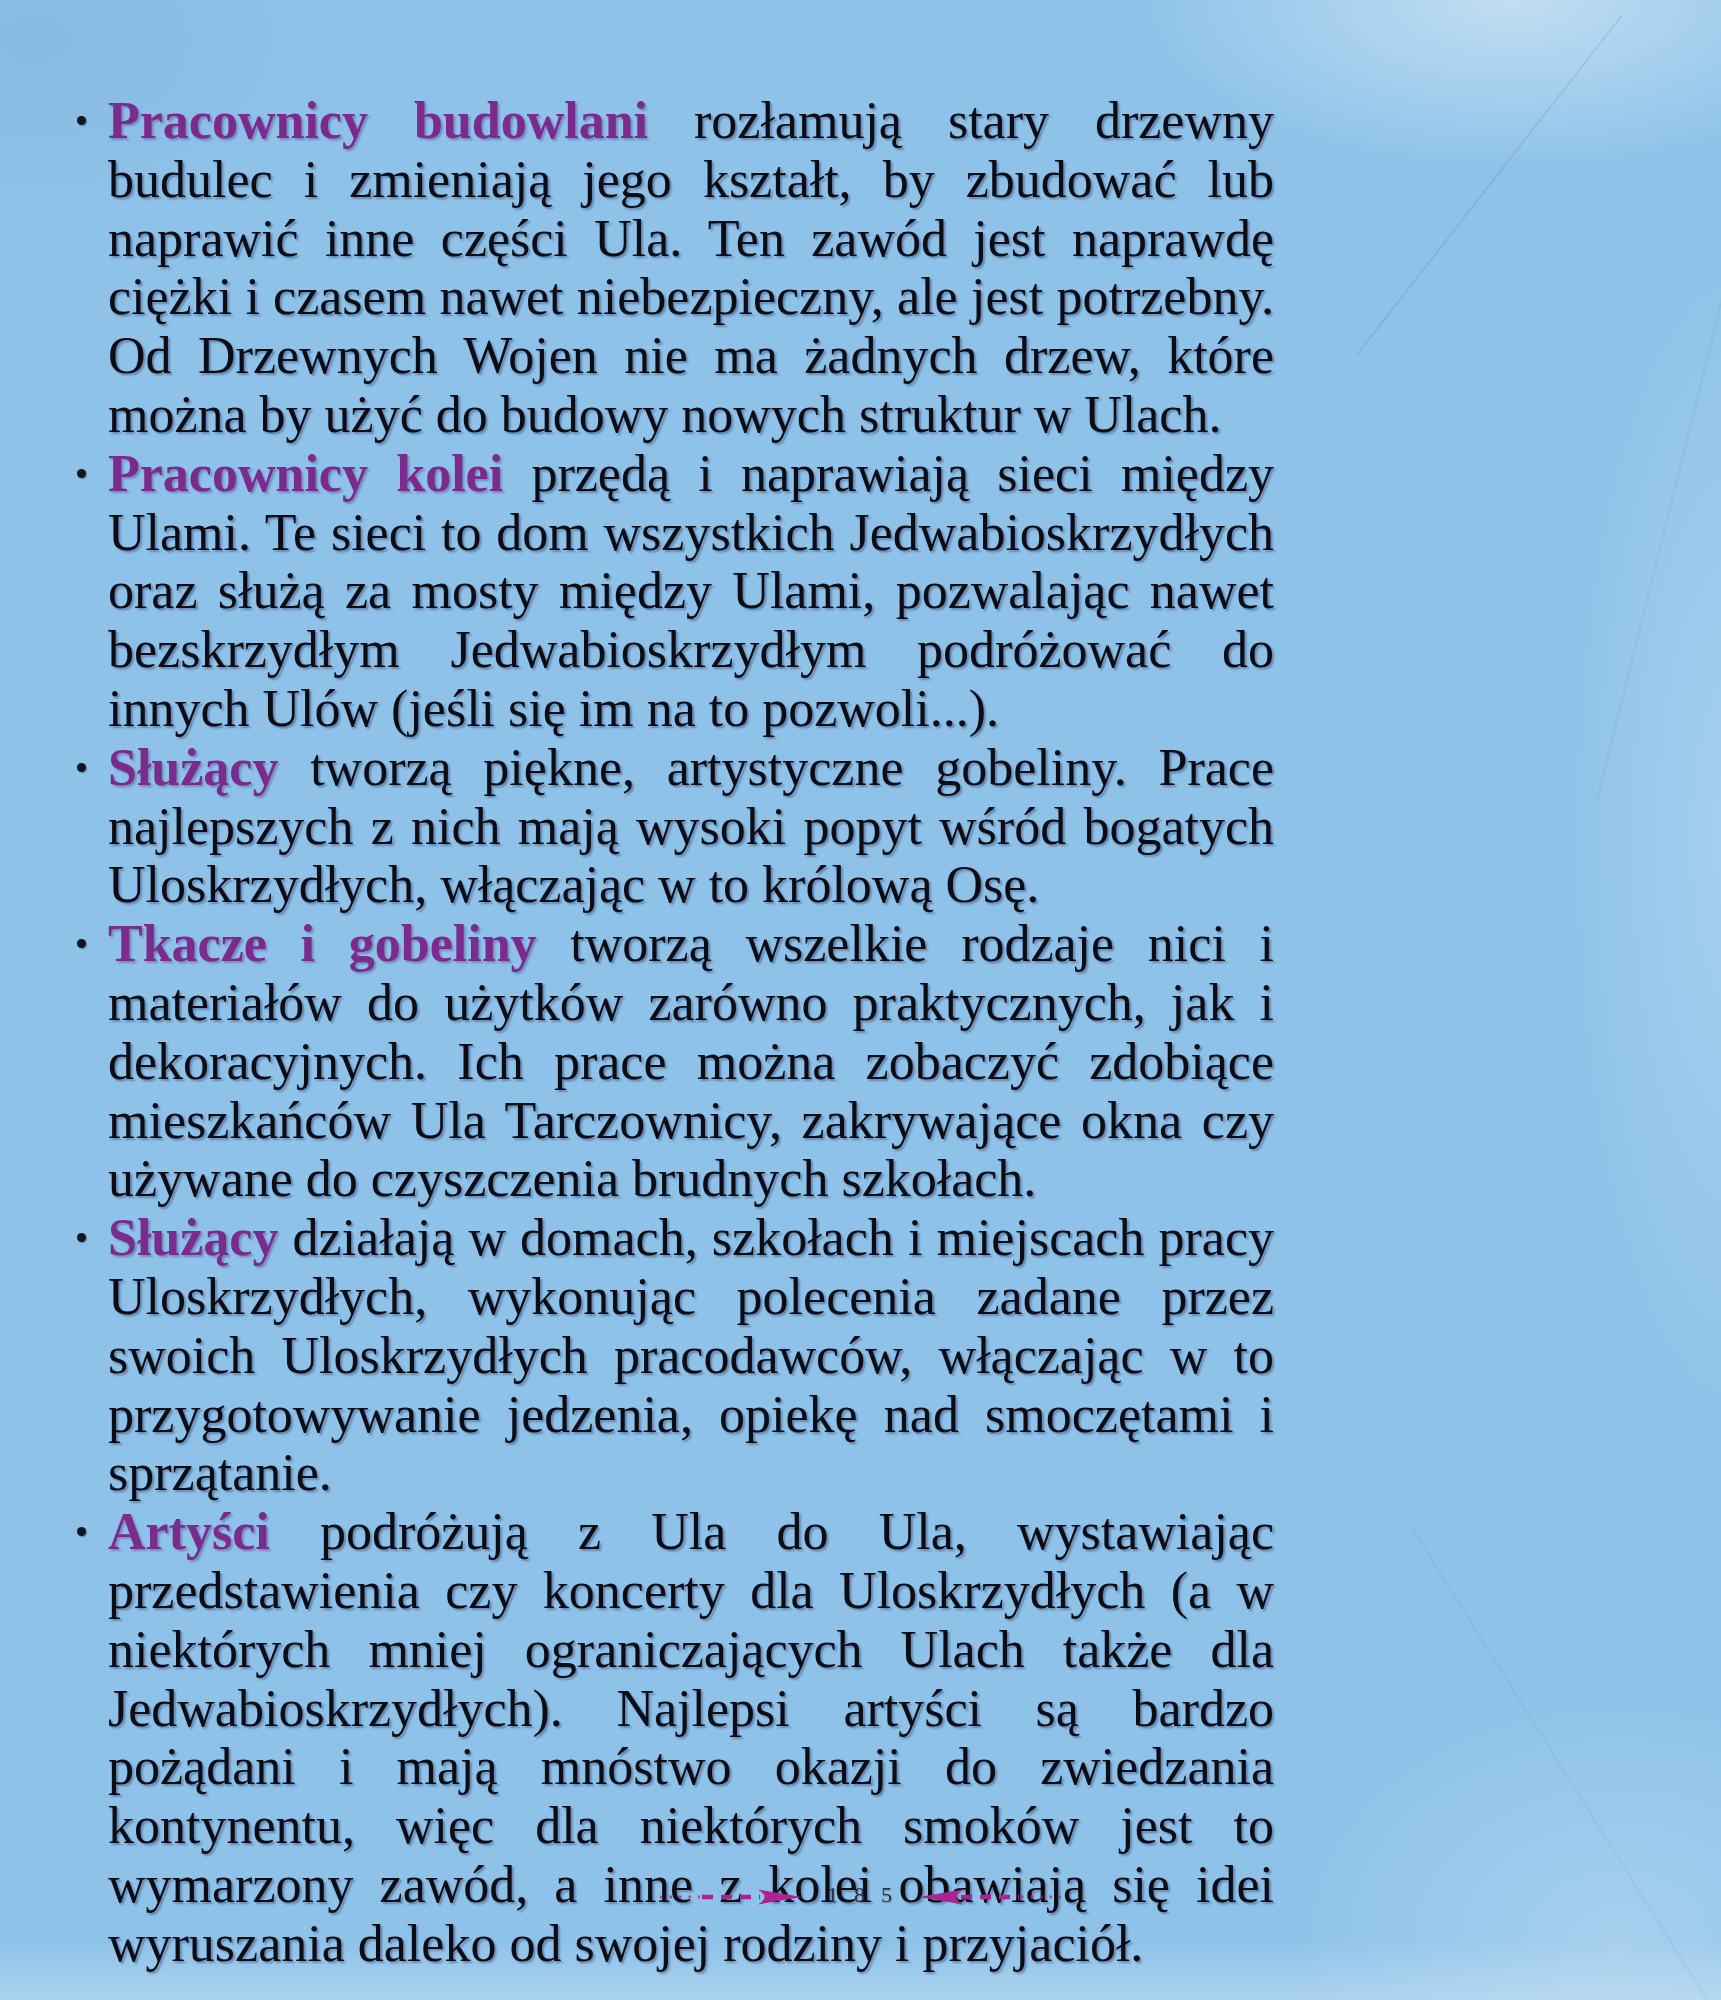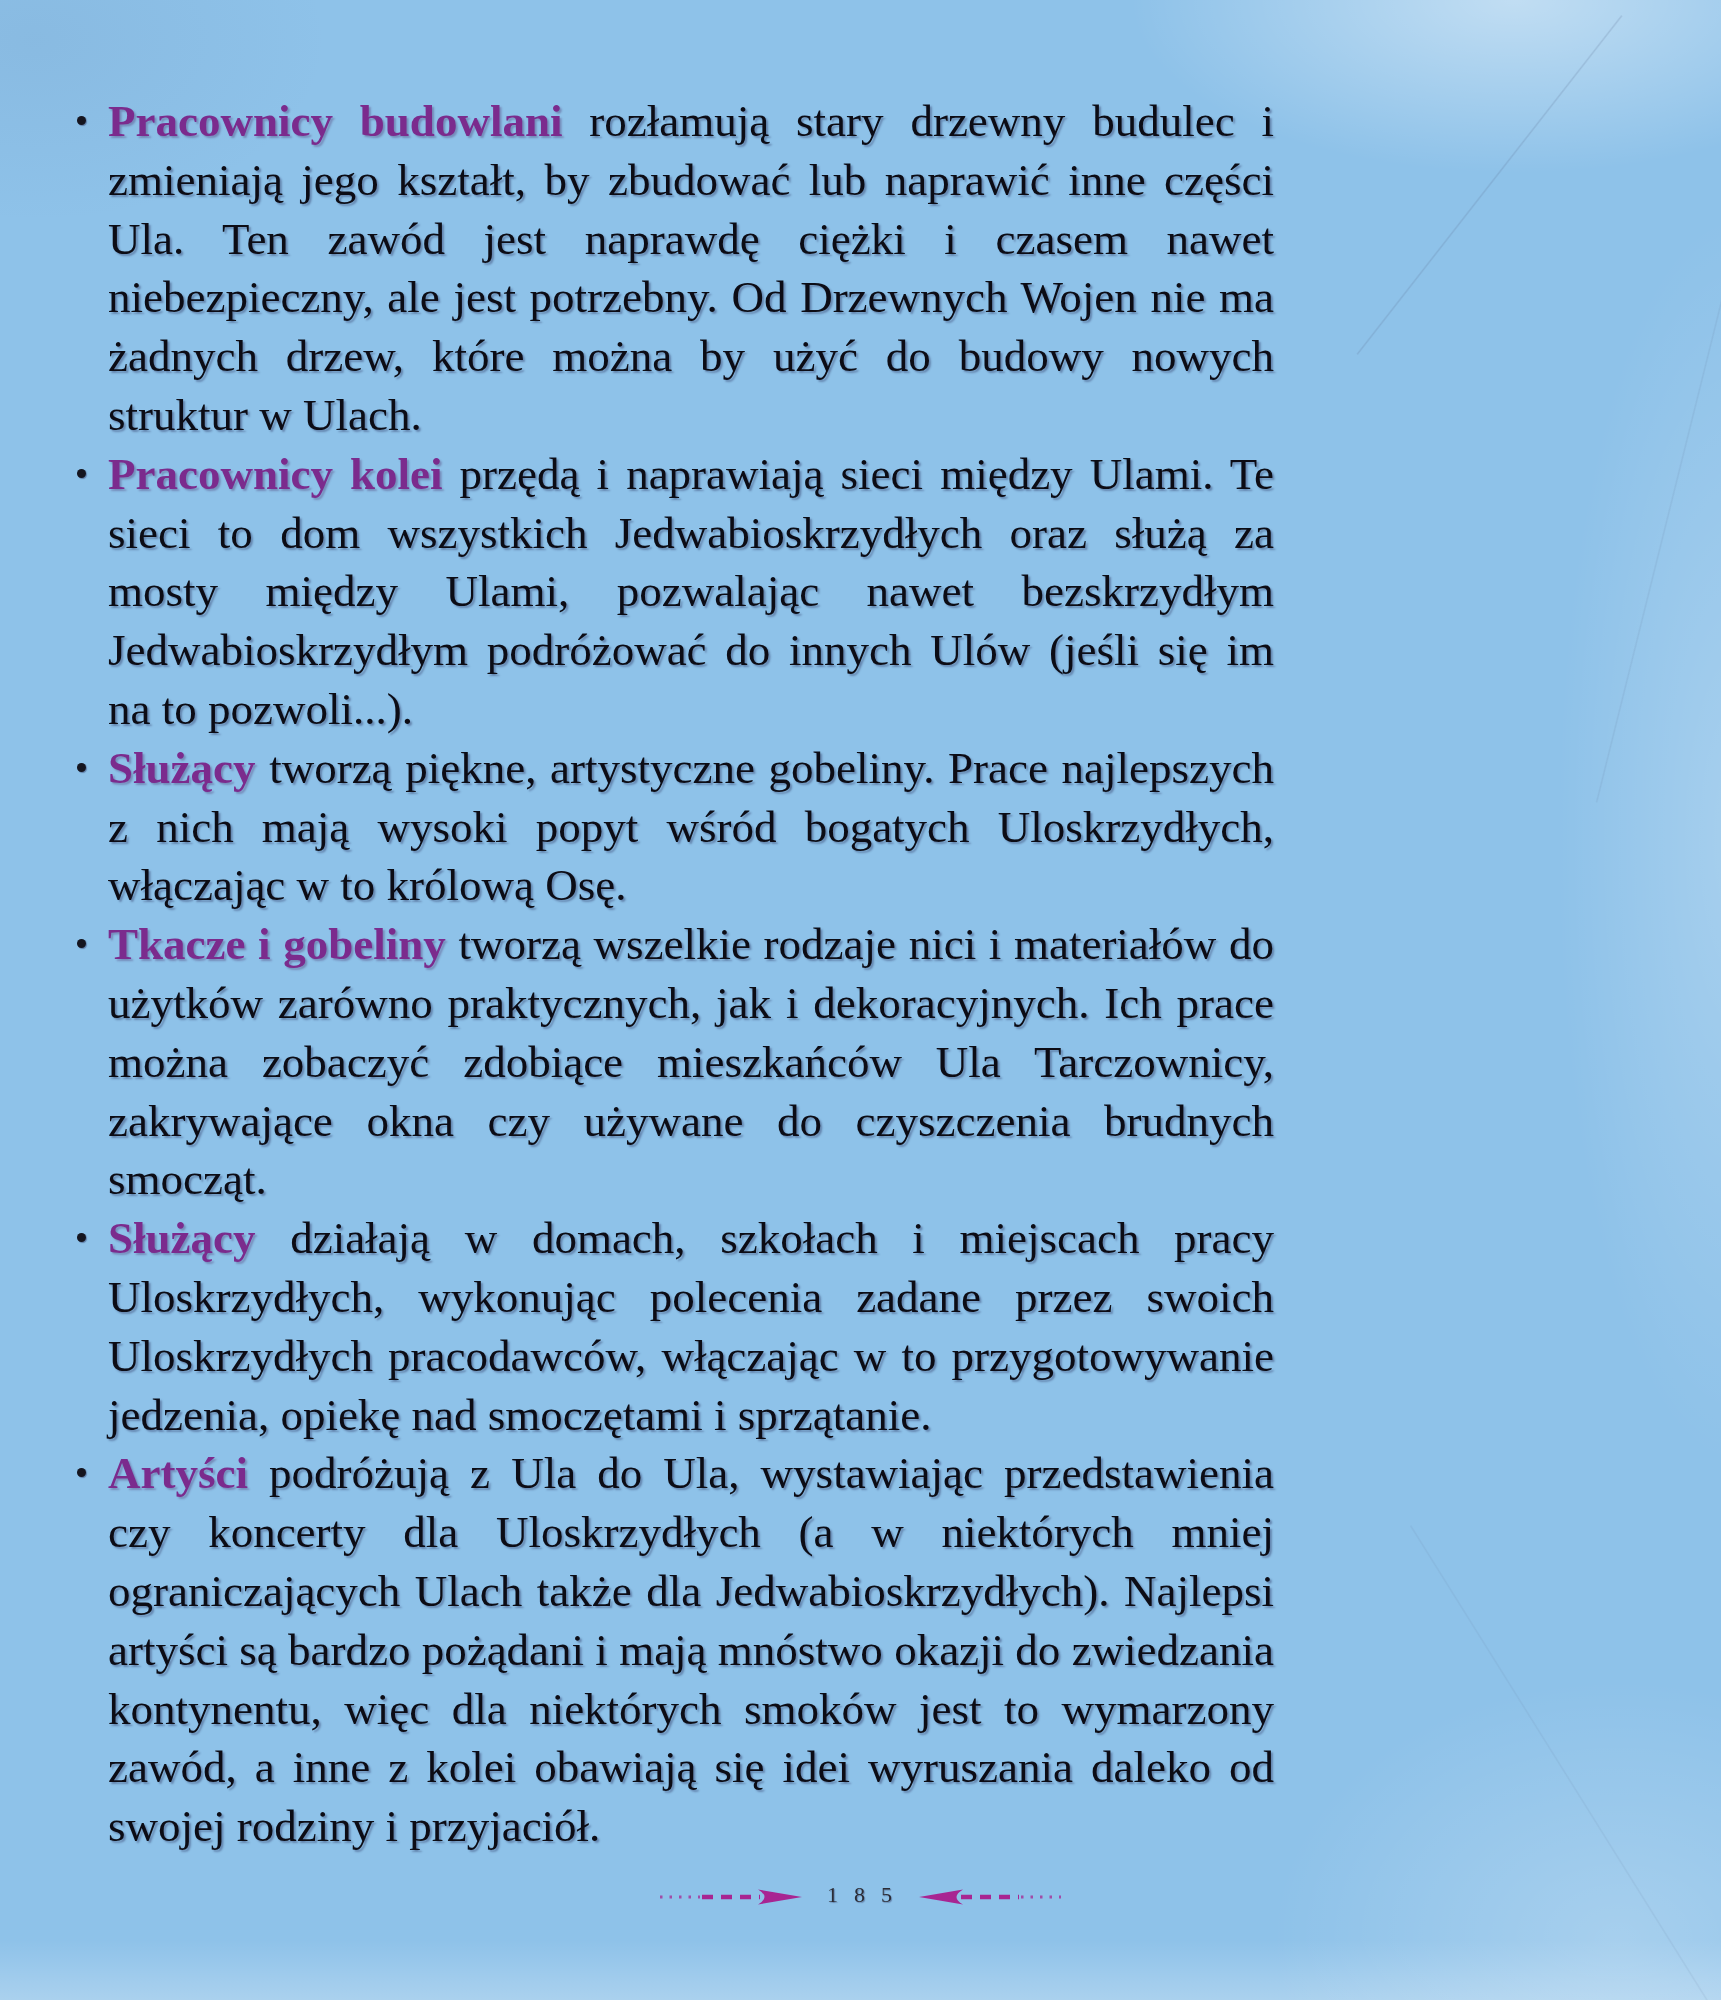--- a/index.html
+++ b/index.html
@@ -27,21 +27,21 @@
   .crease-1 { width:3px; height:430px; right:230px; top:-30px; transform:rotate(38deg); }
   .crease-2 { width:3px; height:520px; right:60px;  top:290px; transform:rotate(14deg); opacity:0.6; }
   .crease-3 { width:3px; height:600px; right:150px; bottom:-80px; transform:rotate(-32deg); opacity:0.5; }
 
   ul.profession-list {
     position:absolute;
     top:92px; left:108px;
     width:1166px;
     margin:0; padding:0;
     list-style:none;
-    font-size:45px;
+    font-size:52px;
     line-height:58.8px;
     color:#0c0c15;
     text-align:justify;
     text-shadow:2px 2px 2px rgba(22,22,70,0.35);
   }
   ul.profession-list li { position:relative; margin:0; padding:0; }
 
   .bullet-dot {
     position:absolute;
     left:-31px; top:24px;
@@ -94,21 +94,21 @@
     <li>
       <span class="bullet-dot"></span>
       <span class="lead">Pracownicy kolei</span><span> przędą i naprawiają sieci między Ulami. Te sieci to dom wszystkich Jedwabioskrzydłych oraz służą za mosty między Ulami, pozwalając nawet bezskrzydłym Jedwabioskrzydłym podróżować do innych Ulów (jeśli się im na to pozwoli...).</span>
     </li>
     <li>
       <span class="bullet-dot"></span>
       <span class="lead">Służący</span><span> tworzą piękne, artystyczne gobeliny. Prace najlepszych z nich mają wysoki popyt wśród bogatych Uloskrzydłych, włączając w to królową Osę.</span>
     </li>
     <li>
       <span class="bullet-dot"></span>
-      <span class="lead">Tkacze i gobeliny</span><span> tworzą wszelkie rodzaje nici i materiałów do użytków zarówno praktycznych, jak i dekoracyjnych. Ich prace można zobaczyć zdobiące mieszkańców Ula Tarczownicy, zakrywające okna czy używane do czyszczenia brudnych smocząt.</span>
+      <span class="lead">Tkacze i gobeliny</span><span> tworzą wszelkie rodzaje nici i materiałów do użytków zarówno praktycznych, jak i dekoracyjnych. Ich prace można zobaczyć zdobiące mieszkańców Ula Tarczownicy, zakrywające okna czy używane do czyszczenia brudnych szkołach.</span>
     </li>
     <li>
       <span class="bullet-dot"></span>
       <span class="lead">Służący</span><span> działają w domach, szkołach i miejscach pracy Uloskrzydłych, wykonując polecenia zadane przez swoich Uloskrzydłych pracodawców, włączając w to przygotowywanie jedzenia, opiekę nad smoczętami i sprzątanie.</span>
     </li>
     <li>
       <span class="bullet-dot"></span>
       <span class="lead">Artyści</span><span> podróżują z Ula do Ula, wystawiając przedstawienia czy koncerty dla Uloskrzydłych (a w niektórych mniej ograniczających Ulach także dla Jedwabioskrzydłych). Najlepsi artyści są bardzo pożądani i mają mnóstwo okazji do zwiedzania kontynentu, więc dla niektórych smoków jest to wymarzony zawód, a inne z kolei obawiają się idei wyruszania daleko od swojej rodziny i przyjaciół.</span>
     </li>
   </ul>

